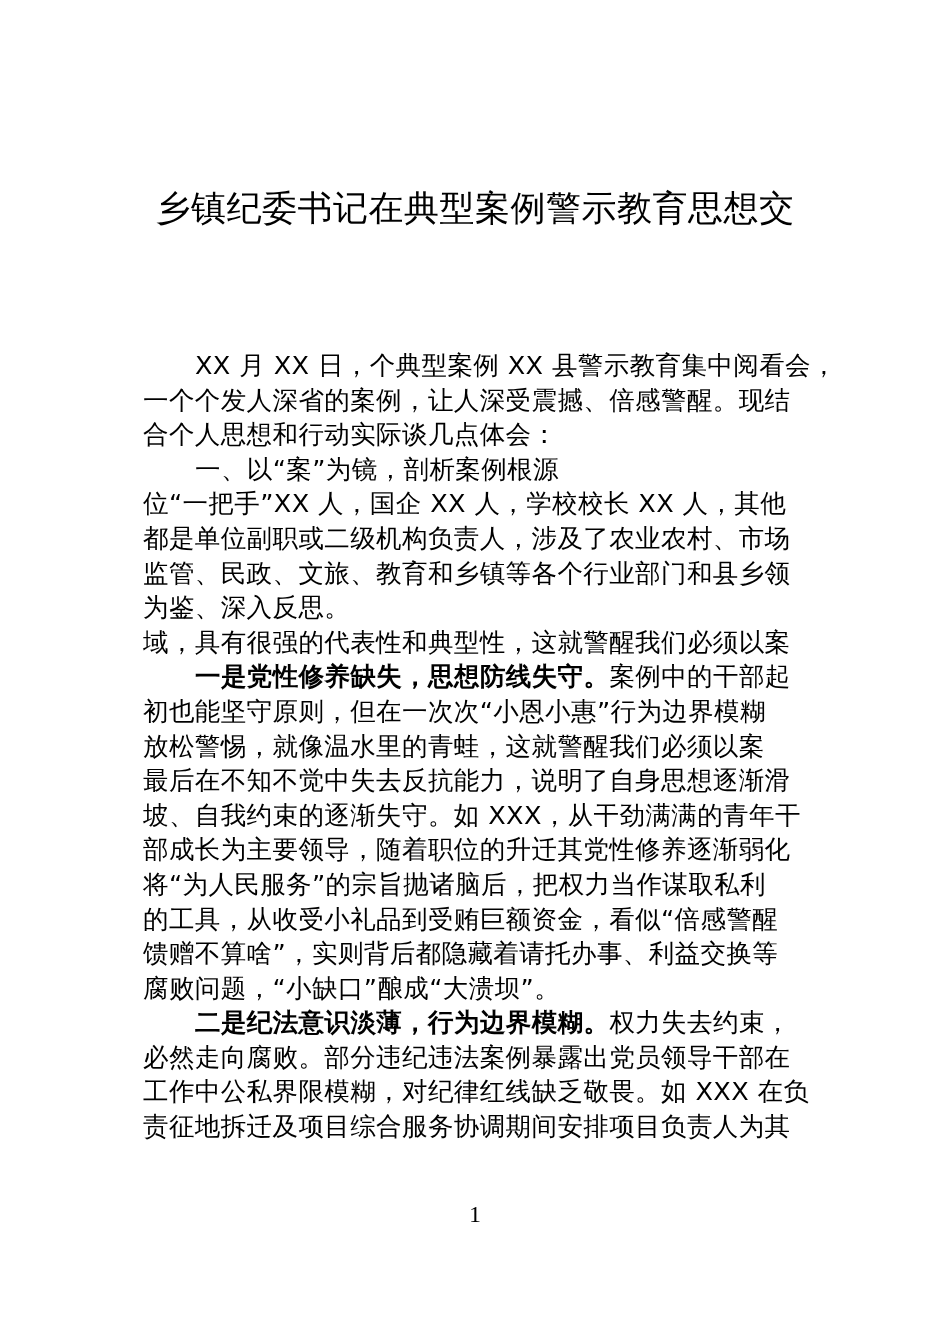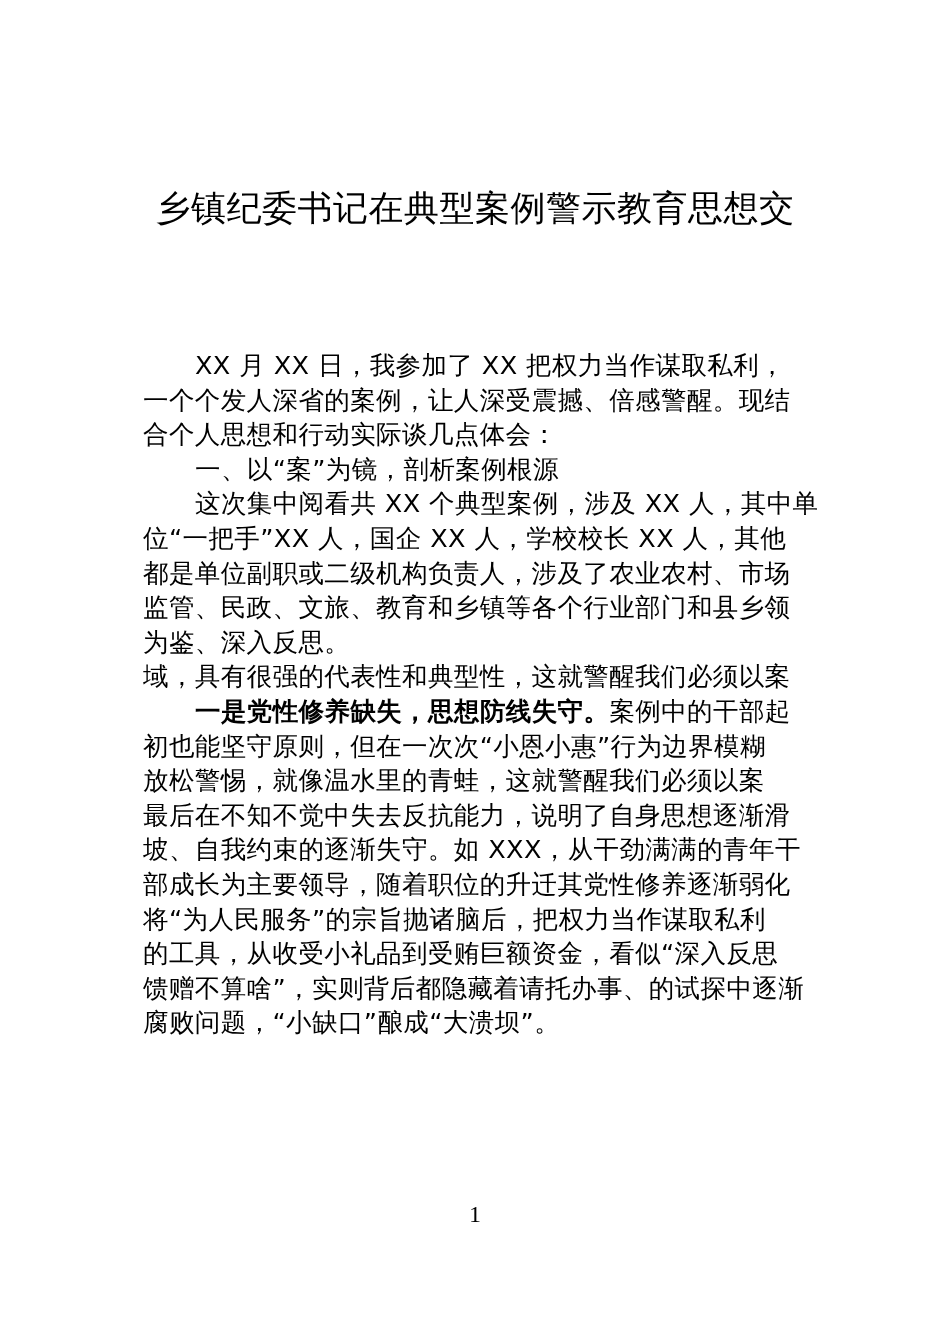--- a/index.html
+++ b/index.html
@@ -64,49 +64,54 @@
 </head>
 <body>
 
 <div class="page">
 
   <div class="title title-1">乡镇纪委书记在典型案例警示教育思想交</div>
 
   <div class="body">
 
     <div>
-      <div class="line indent">XX 月 XX 日，我参加了 XX 把权力当作谋取私利，</div>
+      <div class="line indent">XX 月 XX 日，个典型案例 XX 县警示教育集中阅看会，</div>
       <div class="line">一个个发人深省的案例，让人深受震撼、倍感警醒。现结</div>
       <div class="line">合个人思想和行动实际谈几点体会：</div>
     </div>
 
     <div>
       <div class="line indent">一、以“案”为镜，剖析案例根源</div>
     </div>
 
     <div>
-      <div class="line indent">这次集中阅看共 XX 个典型案例，涉及 XX 人，其中单</div>
       <div class="line">位“一把手”XX 人，国企 XX 人，学校校长 XX 人，其他</div>
       <div class="line">都是单位副职或二级机构负责人，涉及了农业农村、市场</div>
       <div class="line">监管、民政、文旅、教育和乡镇等各个行业部门和县乡领</div>
       <div class="line">为鉴、深入反思。</div>
       <div class="line">域，具有很强的代表性和典型性，这就警醒我们必须以案</div>
     </div>
 
     <div>
       <div class="line indent"><b>一是党性修养缺失，思想防线失守。</b><span>案例中的干部起</span></div>
       <div class="line">初也能坚守原则，但在一次次“小恩小惠”行为边界模糊</div>
       <div class="line">放松警惕，就像温水里的青蛙，这就警醒我们必须以案</div>
       <div class="line">最后在不知不觉中失去反抗能力，说明了自身思想逐渐滑</div>
       <div class="line">坡、自我约束的逐渐失守。如 XXX，从干劲满满的青年干</div>
       <div class="line">部成长为主要领导，随着职位的升迁其党性修养逐渐弱化</div>
       <div class="line">将“为人民服务”的宗旨抛诸脑后，把权力当作谋取私利</div>
-      <div class="line">的工具，从收受小礼品到受贿巨额资金，看似“深入反思</div>
-      <div class="line">馈赠不算啥”，实则背后都隐藏着请托办事、的试探中逐渐</div>
+      <div class="line">的工具，从收受小礼品到受贿巨额资金，看似“倍感警醒</div>
+      <div class="line">馈赠不算啥”，实则背后都隐藏着请托办事、利益交换等</div>
       <div class="line">腐败问题，“小缺口”酿成“大溃坝”。</div>
     </div>
 
+    <div>
+      <div class="line indent"><b>二是纪法意识淡薄，行为边界模糊。</b><span>权力失去约束，</span></div>
+      <div class="line">必然走向腐败。部分违纪违法案例暴露出党员领导干部在</div>
+      <div class="line">工作中公私界限模糊，对纪律红线缺乏敬畏。如 XXX 在负</div>
+      <div class="line">责征地拆迁及项目综合服务协调期间安排项目负责人为其</div>
+    </div>
 
   </div>
 
   <div class="page-number">1</div>
 
 </div>
 
 </body></html>

